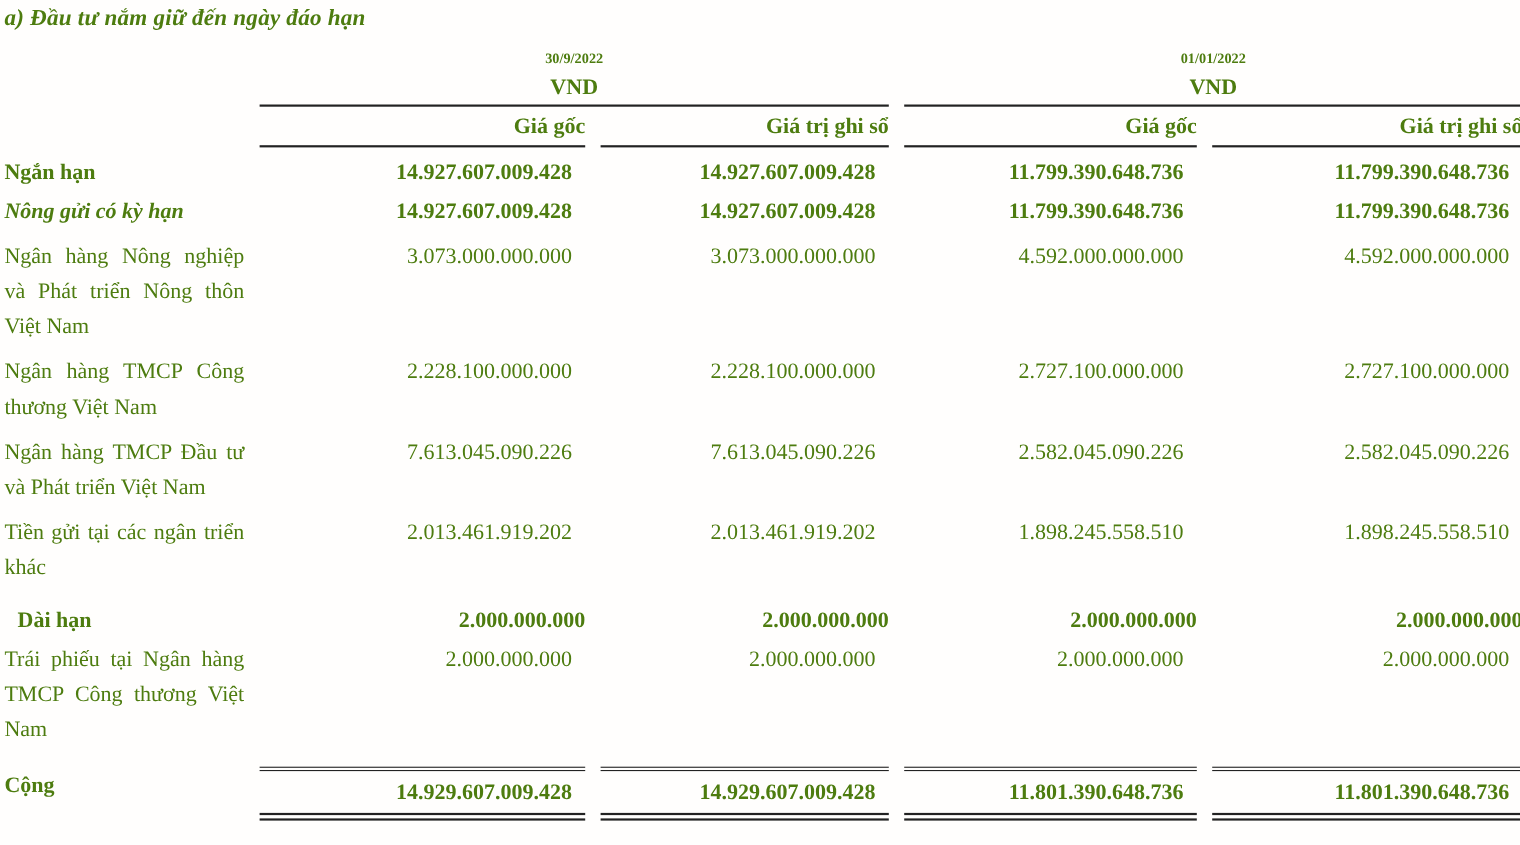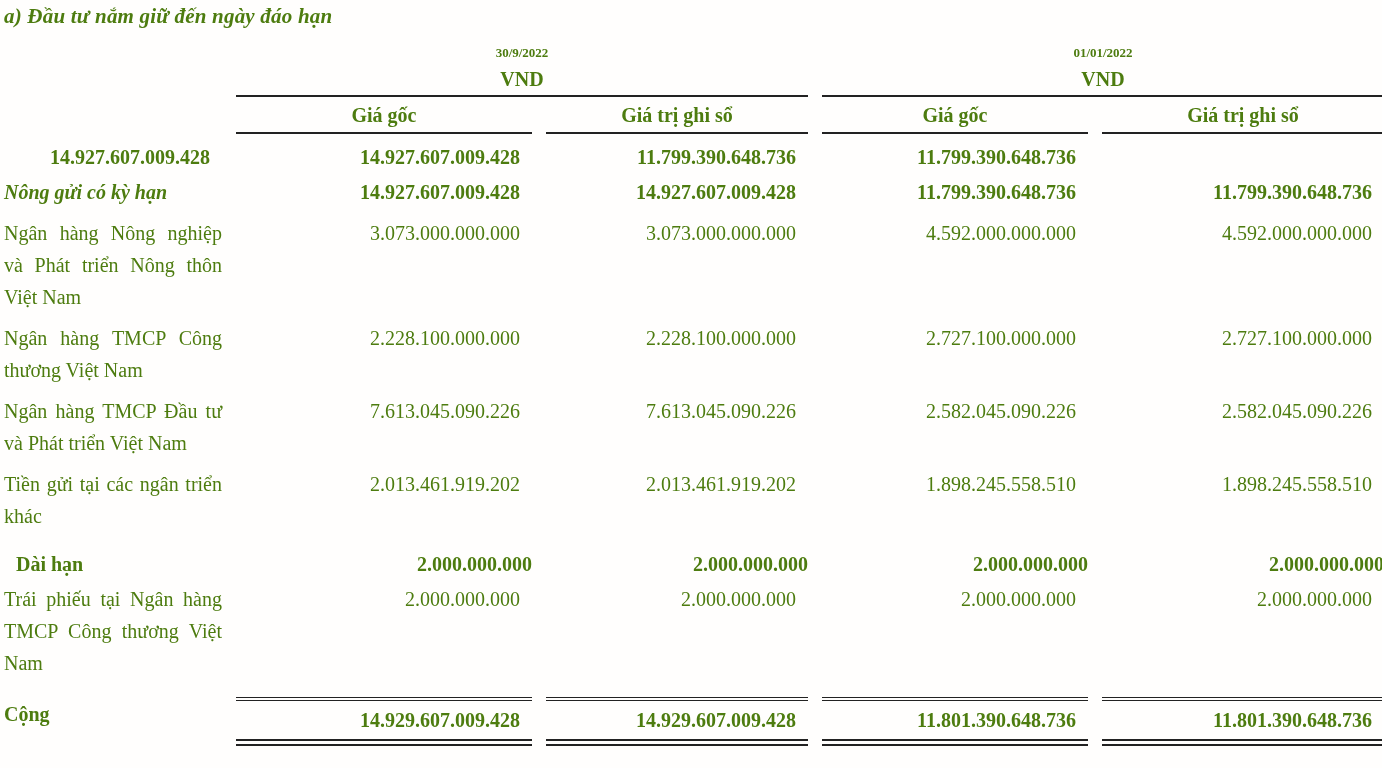--- a/index.html
+++ b/index.html
@@ -29,21 +29,21 @@
   }
   .grid3{
     display:grid;
     grid-template-columns:220px 572px 562px;
     column-gap:14px;
     align-items:end;
   }
   .hdate{font-size:13px;font-weight:bold;text-align:center;line-height:27px;}
   .hcur{font-size:20px;font-weight:bold;text-align:center;line-height:26px;
         border-bottom:2px solid #222;padding-bottom:3px;}
-  .hcol{font-size:20px;font-weight:bold;text-align:center;line-height:26px;
+  .hcol{font-size:20px;font-weight:bold;text-align:right;line-height:26px;
         border-bottom:2px solid #222;padding:3px 0 4px 0;margin-top:2px;}
   .spacer{}
   .rows{margin-top:7px;}
   .row{margin-bottom:9px;}
   .row .label{
     font-size:20px;line-height:32px;
     text-align:justify;
     padding-left:2px;
   }
   .row .num{
@@ -90,20 +90,21 @@
     <div class="spacer"></div>
     <div class="hcol">Giá gốc</div>
     <div class="hcol">Giá trị ghi sổ</div>
     <div class="hcol">Giá gốc</div>
     <div class="hcol">Giá trị ghi sổ</div>
   </div>
 
   <div class="rows">
 
     <div class="grid5 row r-bold tight">
+      <div class="label">Ngắn hạn</div>
       <div class="num">14.927.607.009.428</div>
       <div class="num">14.927.607.009.428</div>
       <div class="num">11.799.390.648.736</div>
       <div class="num">11.799.390.648.736</div>
     </div>
 
     <div class="grid5 row r-bolditalic">
       <div class="label">Nông gửi có kỳ hạn</div>
       <div class="num">14.927.607.009.428</div>
       <div class="num">14.927.607.009.428</div>

